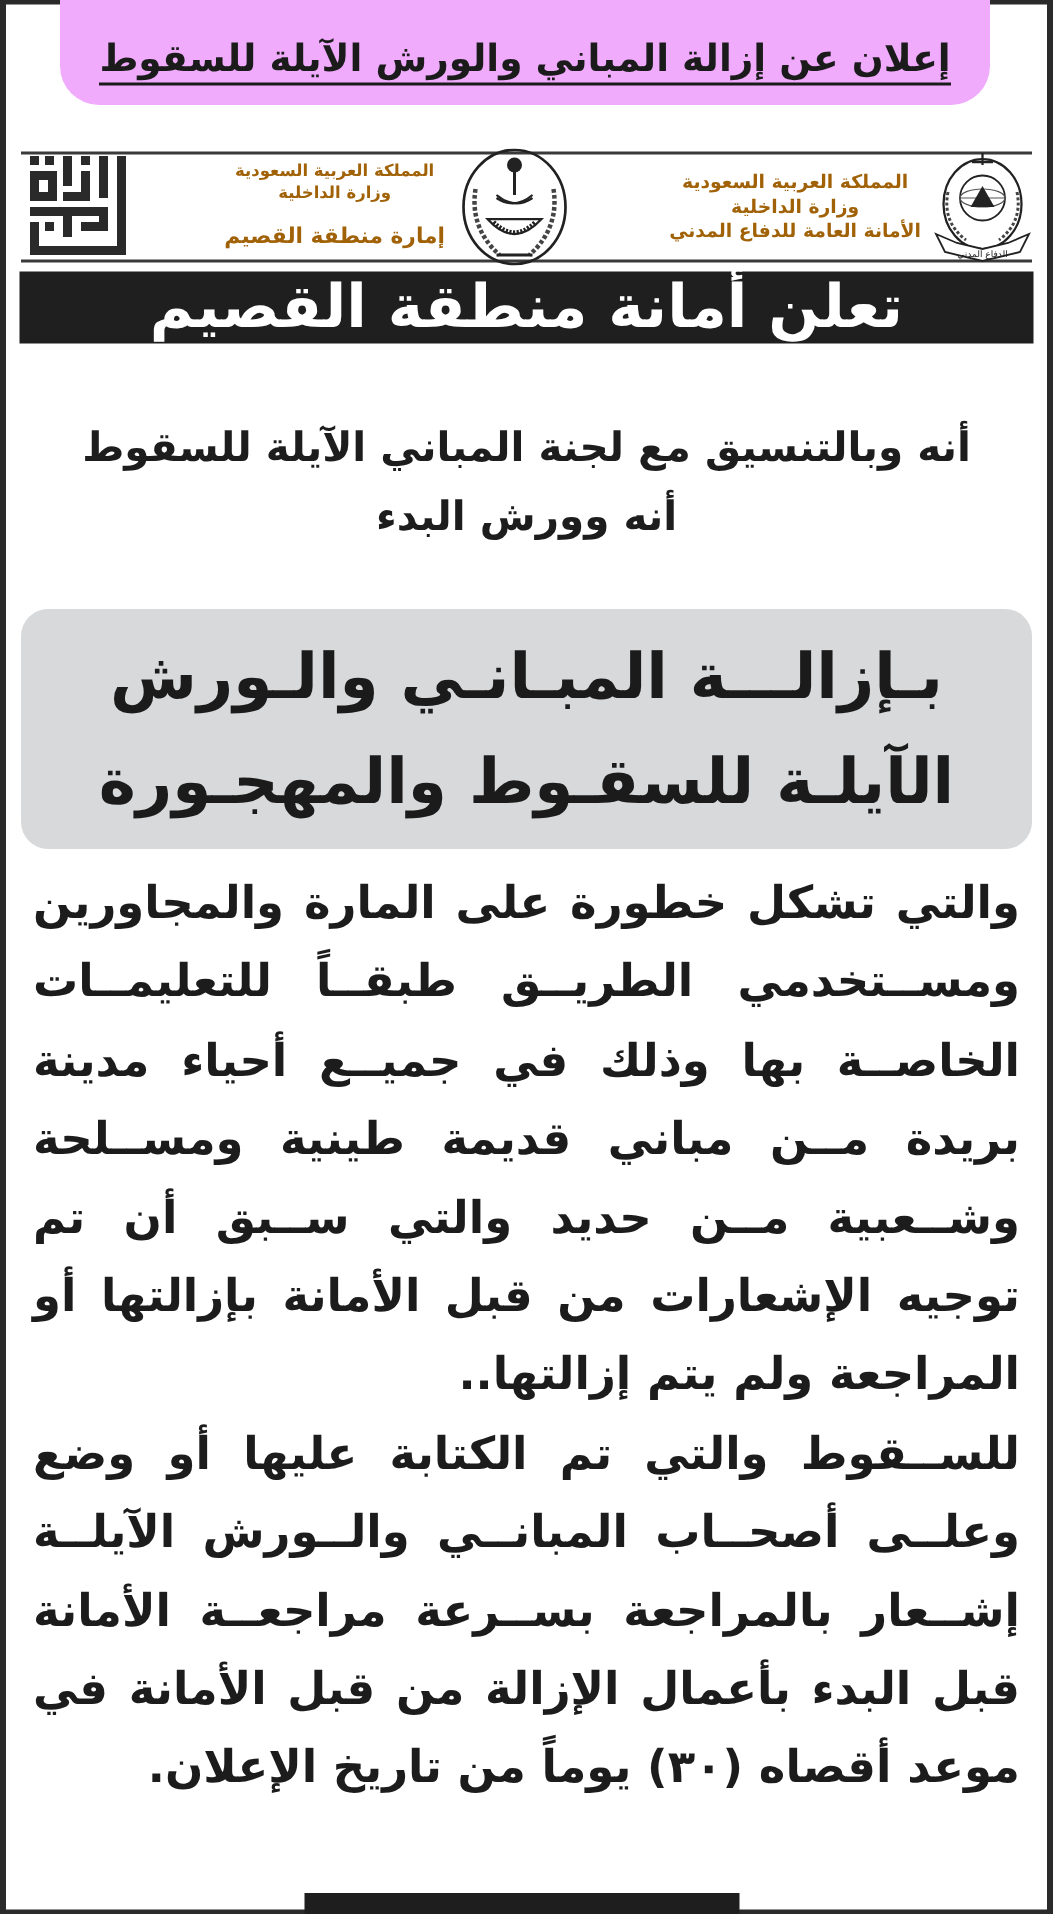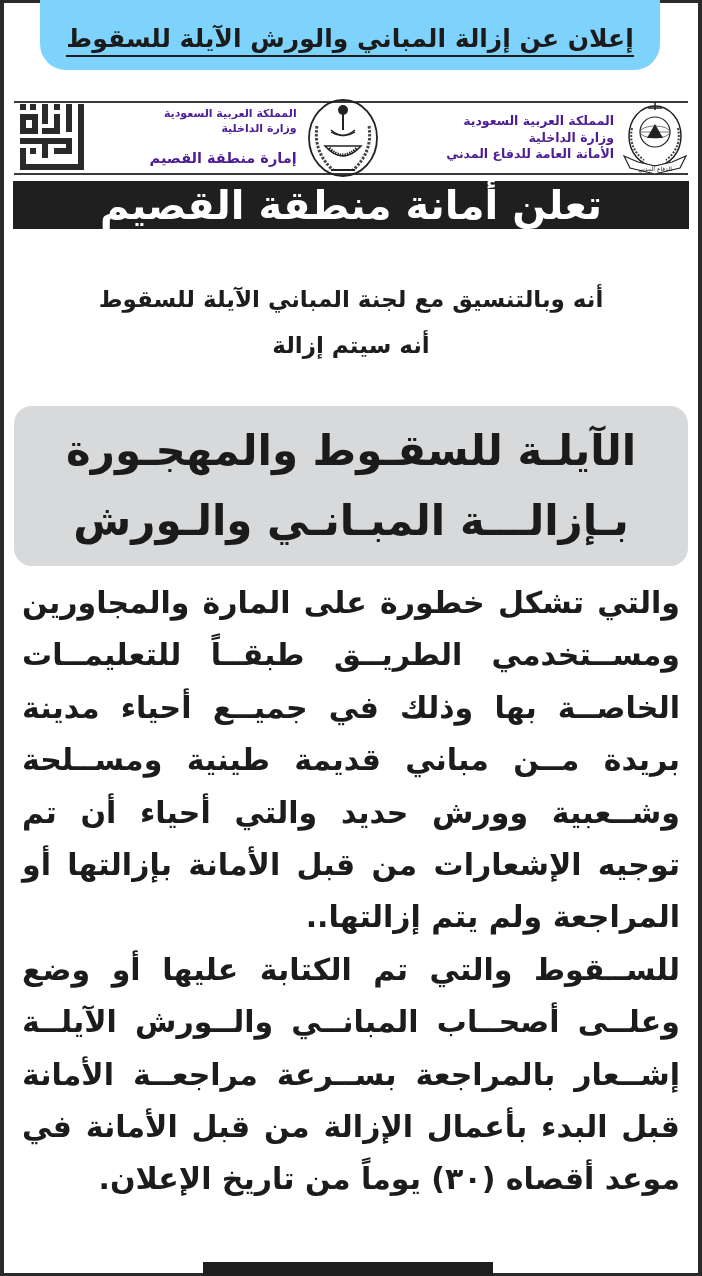--- a/index.html
+++ b/index.html
@@ -13,52 +13,52 @@
     }
     .tab-top {
       position: absolute; top: 0; left: 203px; width: 290px; height: 14px; background: #1e1e1e;
     }
     .tab-bottom {
       position: absolute; bottom: 0; left: 203px; width: 290px; height: 14px; background: #1e1e1e;
     }
 
     .header-box {
       position: absolute; top: 0; left: 40px; width: 620px; height: 70px;
-      background: #7dd3fc; border-radius: 0 0 26px 26px;
+      background: #f0abfc; border-radius: 0 0 26px 26px;
       display: flex; align-items: center; justify-content: center;
     }
     .header-title {
       font-family: "DejaVu Sans", sans-serif; font-weight: bold; font-size: 25px;
       color: #1b1b1b; border-bottom: 2px solid #1b1b1b; padding-bottom: 2px; margin-top: 10px;
     }
 
     .rule { position: absolute; left: 14px; right: 14px; height: 2px; background: #3a3a3a; }
     .rule.r2 { top: 173px; }
 
     .logos-row {
       position: absolute; top: 78px; left: 10px; right: 10px; height: 94px;
       display: flex; flex-direction: row; align-items: center; justify-content: space-between;
     }
     .org-block { display: flex; flex-direction: row; align-items: center; gap: 4px; }
-    .org-text { line-height: 1.35; color: #4c1d95; }
+    .org-text { text-align: center; line-height: 1.35; color: #a16207; }
     .org-text .l { font-size: 12.5px; font-weight: bold; display: block; }
     .org-text .l.big { font-size: 14.5px; margin-top: 12px; }
     .emblem { width: 84px; height: 84px; flex: 0 0 auto; }
     .emblem-sm { width: 74px; height: 90px; }
 
     .kufic { width: 72px; height: 72px; margin-left: 6px; }
 
     .black-banner {
       position: absolute; top: 181px; left: 13px; right: 13px; height: 48px; background: #1f1f1f;
       display: flex; align-items: center; justify-content: center;
     }
     .black-banner-text { color: #ffffff; font-weight: bold; font-size: 40px; }
 
     .sub-lines { position: absolute; top: 276px; left: 10px; right: 10px; text-align: center; }
-    .sub-line { font-weight: bold; font-size: 23px; line-height: 46px; color: #1d1d1d; }
+    .sub-line { font-weight: bold; font-size: 27px; line-height: 46px; color: #1d1d1d; }
 
     .grey-box {
       position: absolute; top: 406px; left: 14px; right: 14px; height: 160px;
       background: #d8d9da; border-radius: 18px;
       display: flex; flex-direction: column; align-items: center; justify-content: center;
     }
     .grey-line { font-weight: bold; font-size: 42px; line-height: 70px; color: #1b1b1b; letter-spacing: 1px; }
 
     .body-text {
       position: absolute; top: 577px; left: 22px; right: 22px;
@@ -148,34 +148,34 @@
     </g>
   </svg>
 </div>
 
 <div class="black-banner">
   <span class="black-banner-text">تعلن أمانة منطقة القصيم</span>
 </div>
 
 <div class="sub-lines">
   <div class="sub-line">أنه وبالتنسيق مع لجنة المباني الآيلة للسقوط</div>
-  <div class="sub-line">أنه سيتم إزالة</div>
+  <div class="sub-line">أنه وورش البدء</div>
 </div>
 
 <div class="grey-box">
+  <div class="grey-line">بـإزالـــة المبـانـي والـورش</div>
   <div class="grey-line">الآيلـة للسقـوط والمهجـورة</div>
-  <div class="grey-line">بـإزالـــة المبـانـي والـورش</div>
 </div>
 
 <div class="body-text">
   <span class="body-line">والتي تشكل خطورة على المارة والمجاورين</span>
   <span class="body-line">ومســتخدمي الطريــق طبقــاً للتعليمــات</span>
   <span class="body-line">الخاصــة بها وذلك في جميــع أحياء مدينة</span>
   <span class="body-line">بريدة مــن مباني قديمة طينية ومســلحة</span>
-  <span class="body-line">وشــعبية وورش حديد والتي أحياء أن تم</span>
+  <span class="body-line">وشــعبية مــن حديد والتي ســبق أن تم</span>
   <span class="body-line">توجيه الإشعارات من قبل الأمانة بإزالتها أو</span>
   <span class="body-line last">المراجعة ولم يتم إزالتها..</span>
   <span class="body-line">للســقوط والتي تم الكتابة عليها أو وضع</span>
   <span class="body-line">وعلــى أصحــاب المبانــي والــورش الآيلــة</span>
   <span class="body-line">إشــعار بالمراجعة بســرعة مراجعــة الأمانة</span>
   <span class="body-line">قبل البدء بأعمال الإزالة من قبل الأمانة في</span>
   <span class="body-line last">موعد أقصاه (٣٠) يوماً من تاريخ الإعلان.</span>
 </div>
 
 </body></html>

